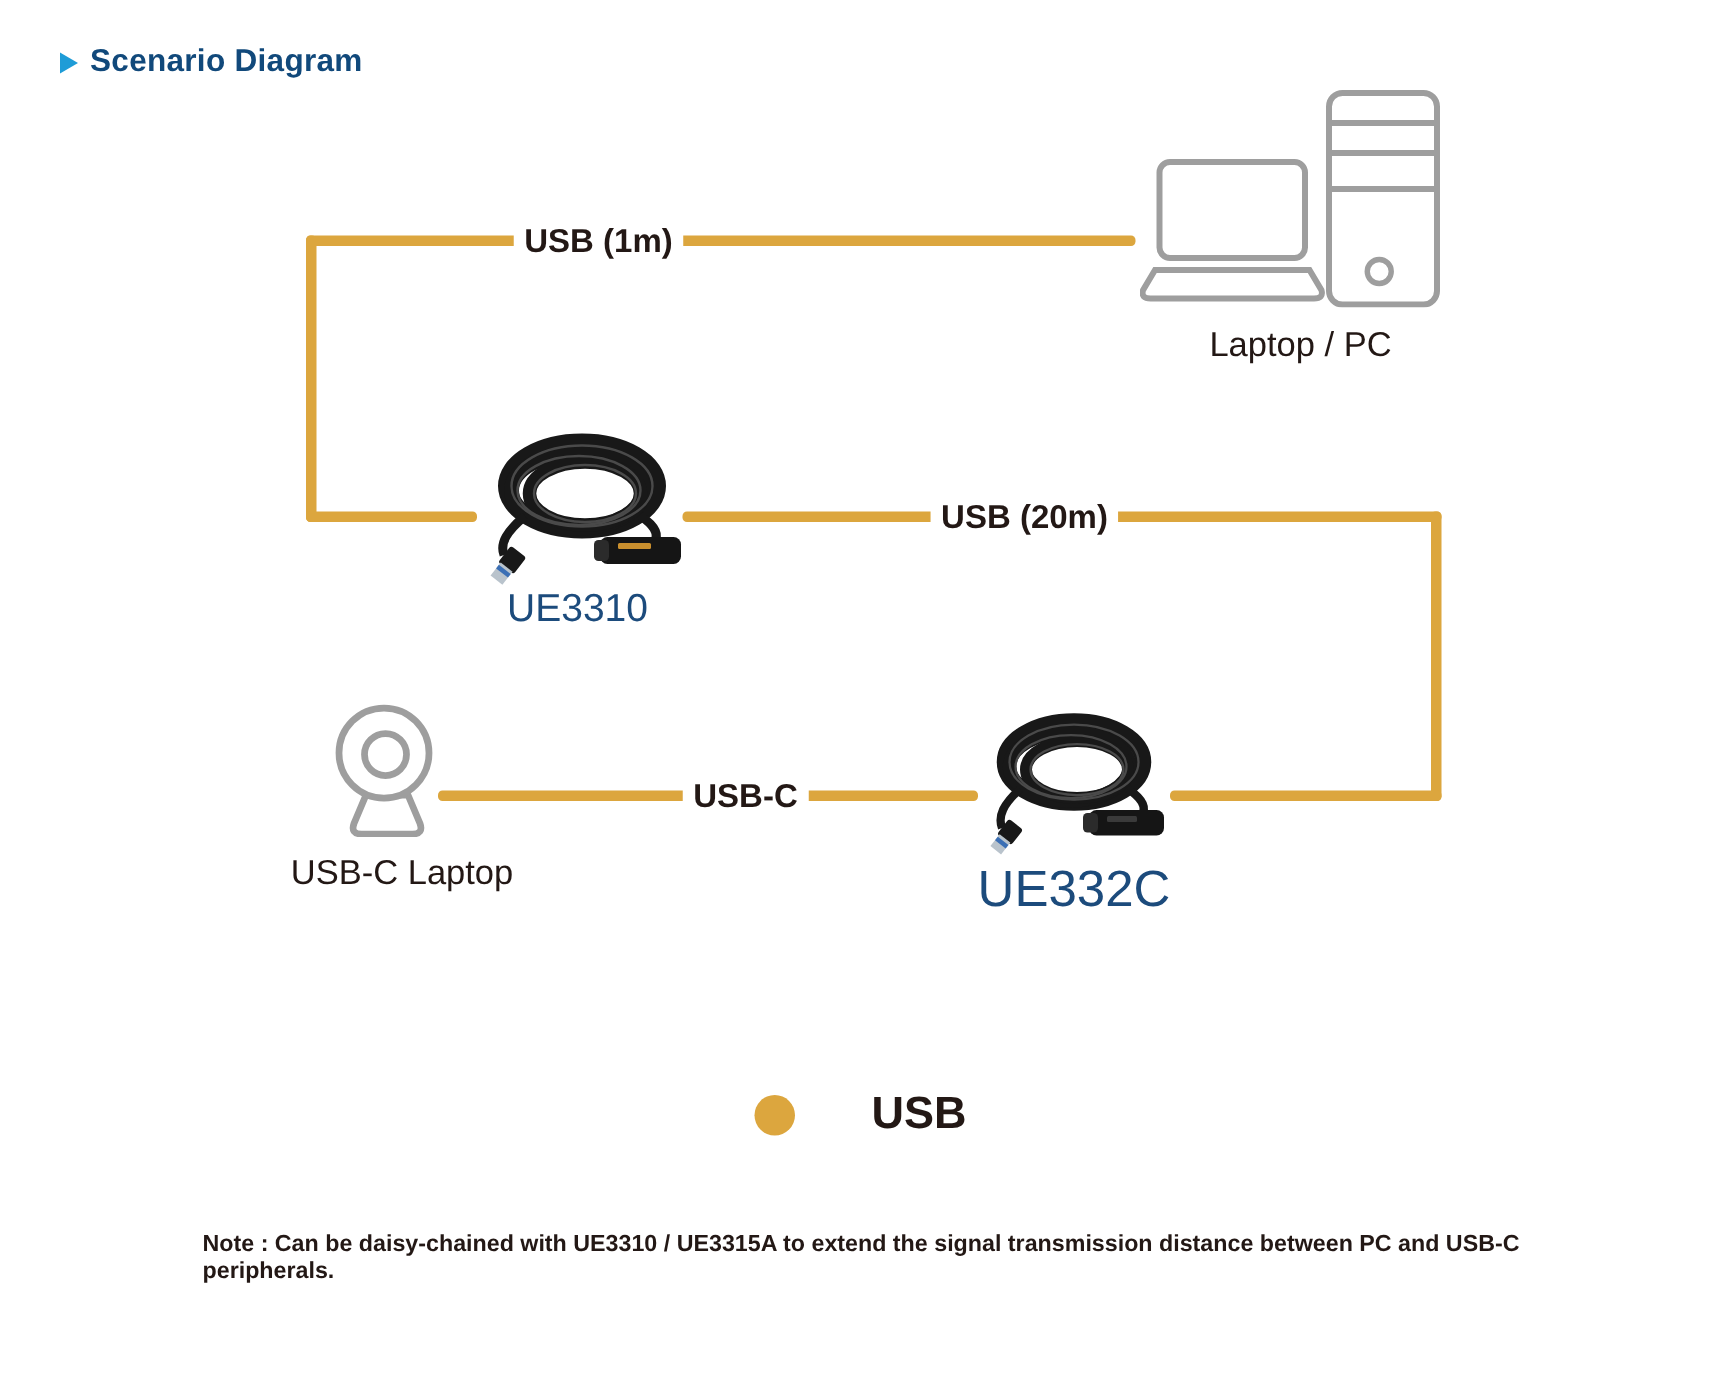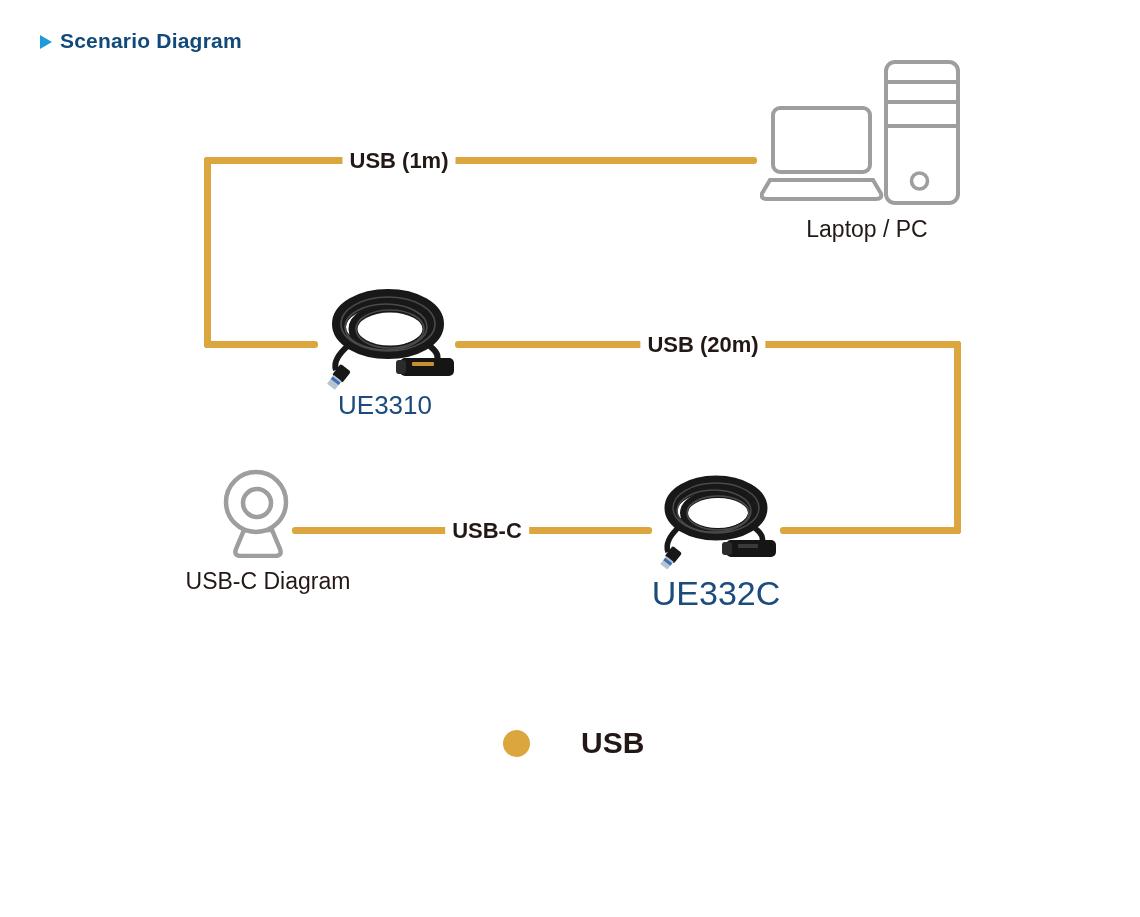--- a/index.html
+++ b/index.html
@@ -54,24 +54,24 @@
   </div>
 
   <div class="cable h" style="left:204px;top:157px;width:553px;"></div>
   <div class="cable v" style="left:204px;top:157px;height:191px;"></div>
   <div class="cable h" style="left:204px;top:341px;width:114px;"></div>
   <div class="cable-label" style="left:399px;top:161px;">USB (1m)</div>
 
   <div class="cable h" style="left:455px;top:341px;width:506px;"></div>
   <div class="cable v" style="left:954px;top:341px;height:193px;"></div>
   <div class="cable h" style="left:780px;top:527px;width:181px;"></div>
-  <div class="cable-label" style="left:683px;top:345px;margin-left:20px;">USB (20m)</div>
+  <div class="cable-label" style="left:683px;top:345px;">USB (20m)</div>
 
   <div class="cable h" style="left:292px;top:527px;width:360px;"></div>
-  <div class="cable-label" style="left:487px;top:531px;">USB-C</div>
+  <div class="cable-label" style="left:497px;top:531px;">USB-C</div>
 
   <div class="device" style="left:760px;top:55px;width:205px;height:150px;">
     <svg width="205" height="150" viewBox="0 0 205 150">
       <g fill="#ffffff" stroke="#9E9E9E" stroke-width="4">
 
         <rect x="13" y="53" width="97" height="64" rx="7"></rect>
 
         <path d="M10 125 H113 L121 138.5 Q122.5 144 116 144 H7 Q0.5 144 2 138.5 Z"></path>
 
         <rect x="126" y="7" width="72" height="141" rx="9"></rect>
@@ -117,21 +117,21 @@
       <g fill="#ffffff" stroke="#9E9E9E" stroke-width="4.5">
 
         <path d="M26 64 L18 83 Q15.5 90 23 90 H57 Q64.5 90 62 83 L54 64 Z"></path>
 
         <circle cx="38" cy="36" r="30"></circle>
 
         <circle cx="39" cy="37" r="14"></circle>
       </g>
     </svg>
   </div>
-  <div class="dev-label" style="left:268px;top:568px;font-size:23px;">USB-C Diagram</div>
+  <div class="dev-label" style="left:268px;top:568px;font-size:23px;">USB-C Laptop</div>
 
   <div class="device" style="left:646px;top:470px;width:134px;height:102px;">
     <svg width="134" height="102" viewBox="0 0 134 102">
       <g fill="none" stroke="#181818">
         <ellipse cx="70" cy="38" rx="46" ry="27" stroke-width="11"></ellipse>
         <ellipse cx="67" cy="41" rx="40" ry="23" stroke-width="9"></ellipse>
         <ellipse cx="72" cy="43" rx="34" ry="19" stroke-width="8"></ellipse>
       </g>
       <g fill="none" stroke="#4a4a4a" stroke-width="1.5">
         <ellipse cx="70" cy="38" rx="43" ry="25"></ellipse>
@@ -152,14 +152,15 @@
       <rect x="92" y="74" width="20" height="4" rx="1" fill="#3a3a3a"></rect>
     </svg>
   </div>
   <div class="dev-label navy" style="left:716px;top:574px;font-size:34px;">UE332C</div>
 
   <div class="legend">
     <div class="legend-dot"></div>
     <div class="legend-text">USB</div>
   </div>
 
+  <div class="note">Note : Can be daisy-chained with UE3310 / UE3315A to extend the signal transmission distance between PC and USB-C peripherals.</div>
 
 </div>
 
 </body></html>

